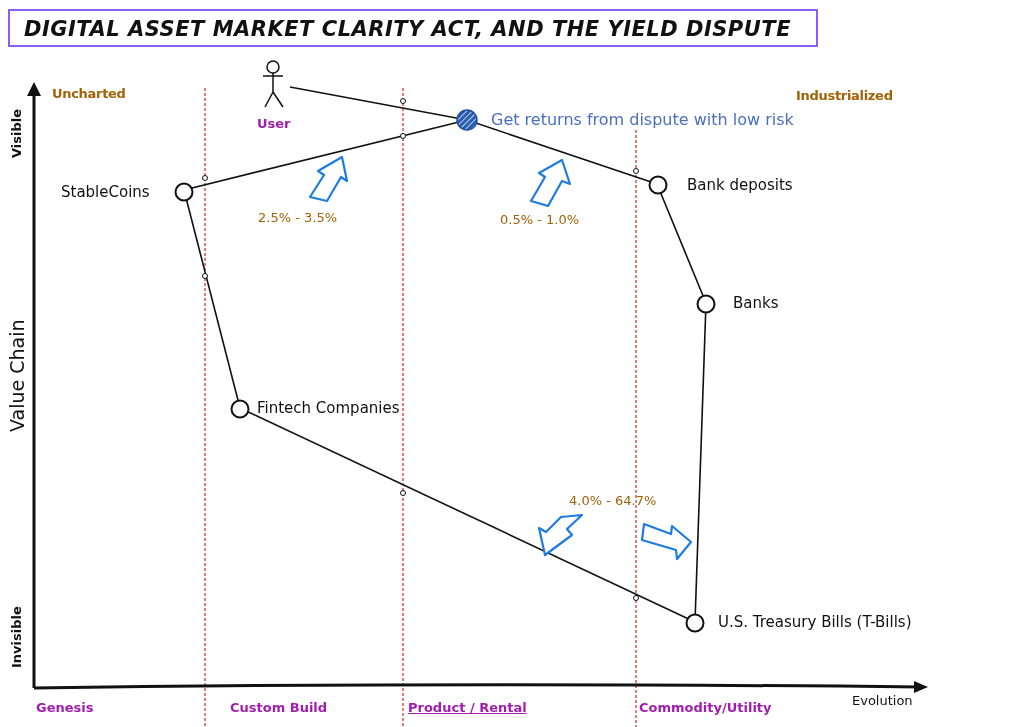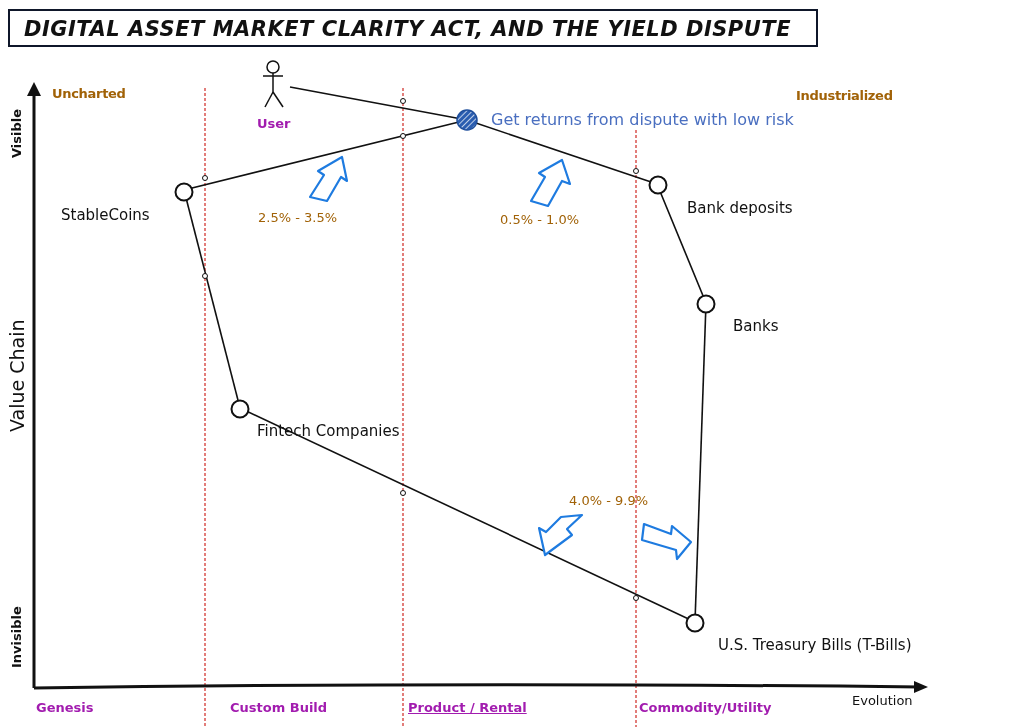--- a/index.html
+++ b/index.html
@@ -1,25 +1,25 @@
 <!DOCTYPE html>
 <html><head>
 <meta charset="utf-8">
 <style>
   html, body { margin:0; padding:0; background:#ffffff; }
   body { width:1012px; height:727px; position:relative; overflow:hidden;
          font-family:"Liberation Sans", sans-serif; color:#111; }
   .title-box { position:absolute; left:8px; top:9px; width:810px; height:38px;
-               border:2px solid #0f172a; box-sizing:border-box; background:#fff; }
+               border:2px solid #8b5cf6; box-sizing:border-box; background:#fff; }
   .title-text { position:absolute; left:14px; top:6px; font-family:"DejaVu Sans", sans-serif;
                 font-weight:bold; font-size:21px; letter-spacing:0.5px; font-style:italic;
                 text-transform:uppercase; color:#111; white-space:nowrap; }
   svg.map { position:absolute; left:0; top:0; }
   .lbl { position:absolute; white-space:nowrap; font-family:"DejaVu Sans", sans-serif; }
-  .comp { font-size:15px; color:#111;margin-top:23px; }
+  .comp { font-size:15px; color:#111; }
   .stage { font-size:13px; color:#a16207; font-weight:bold; letter-spacing:-0.3px; }
   .edge { font-size:13px; font-weight:bold; color:#a21caf; }
   .need { font-size:16px; color:#4a6fc0; }
   .rate { font-size:13px; color:#a16207; }
   .vert { position:absolute; transform-origin:left top; transform:rotate(-90deg);
           white-space:nowrap; font-family:"DejaVu Sans", sans-serif; }
 </style>
 </head>
 <body>
 
@@ -105,13 +105,13 @@
 <div class="lbl edge" style="left:257px;top:116px;">User</div>
 <div class="lbl need" style="left:491px;top:110px;">Get returns from dispute with low risk</div>
 <div class="lbl comp" style="left:61px;top:183px;">StableCoins</div>
 <div class="lbl comp" style="left:687px;top:176px;">Bank deposits</div>
 <div class="lbl comp" style="left:733px;top:294px;">Banks</div>
 <div class="lbl comp" style="left:257px;top:399px;">Fintech Companies</div>
 <div class="lbl comp" style="left:718px;top:613px;">U.S. Treasury Bills (T-Bills)</div>
 
 <div class="lbl rate" style="left:258px;top:210px;">2.5% - 3.5%</div>
 <div class="lbl rate" style="left:500px;top:212px;">0.5% - 1.0%</div>
-<div class="lbl rate" style="left:569px;top:493px;">4.0% - 9.9%</div>
+<div class="lbl rate" style="left:569px;top:493px;">4.0% - 64.7%</div>
 
 </body></html>

